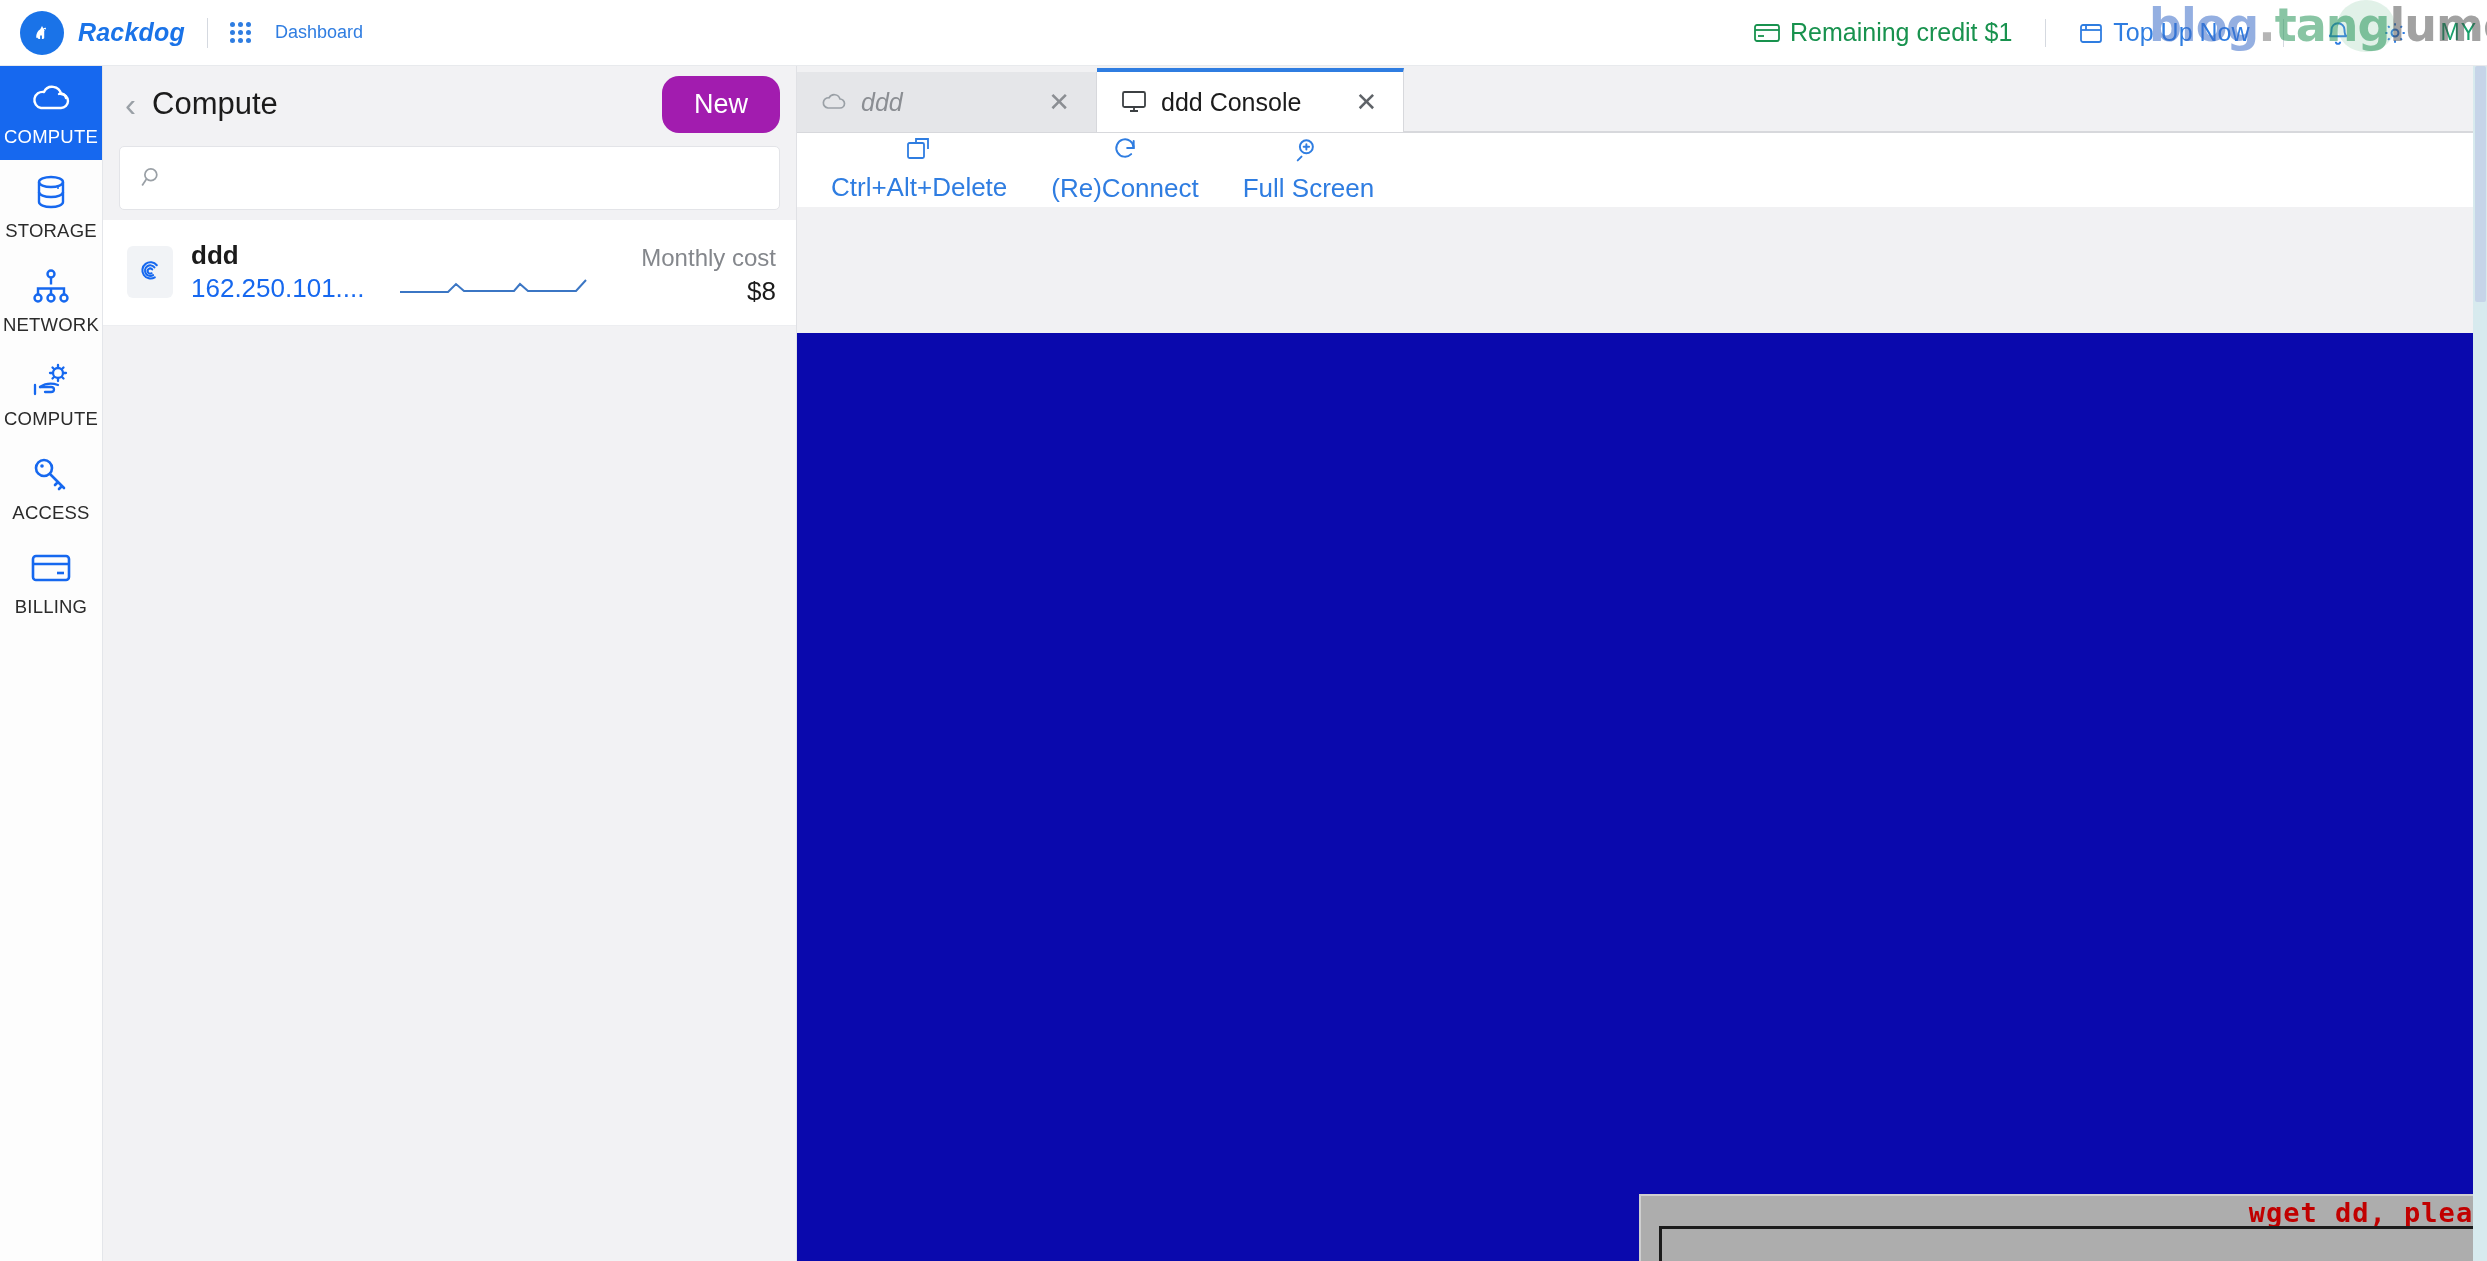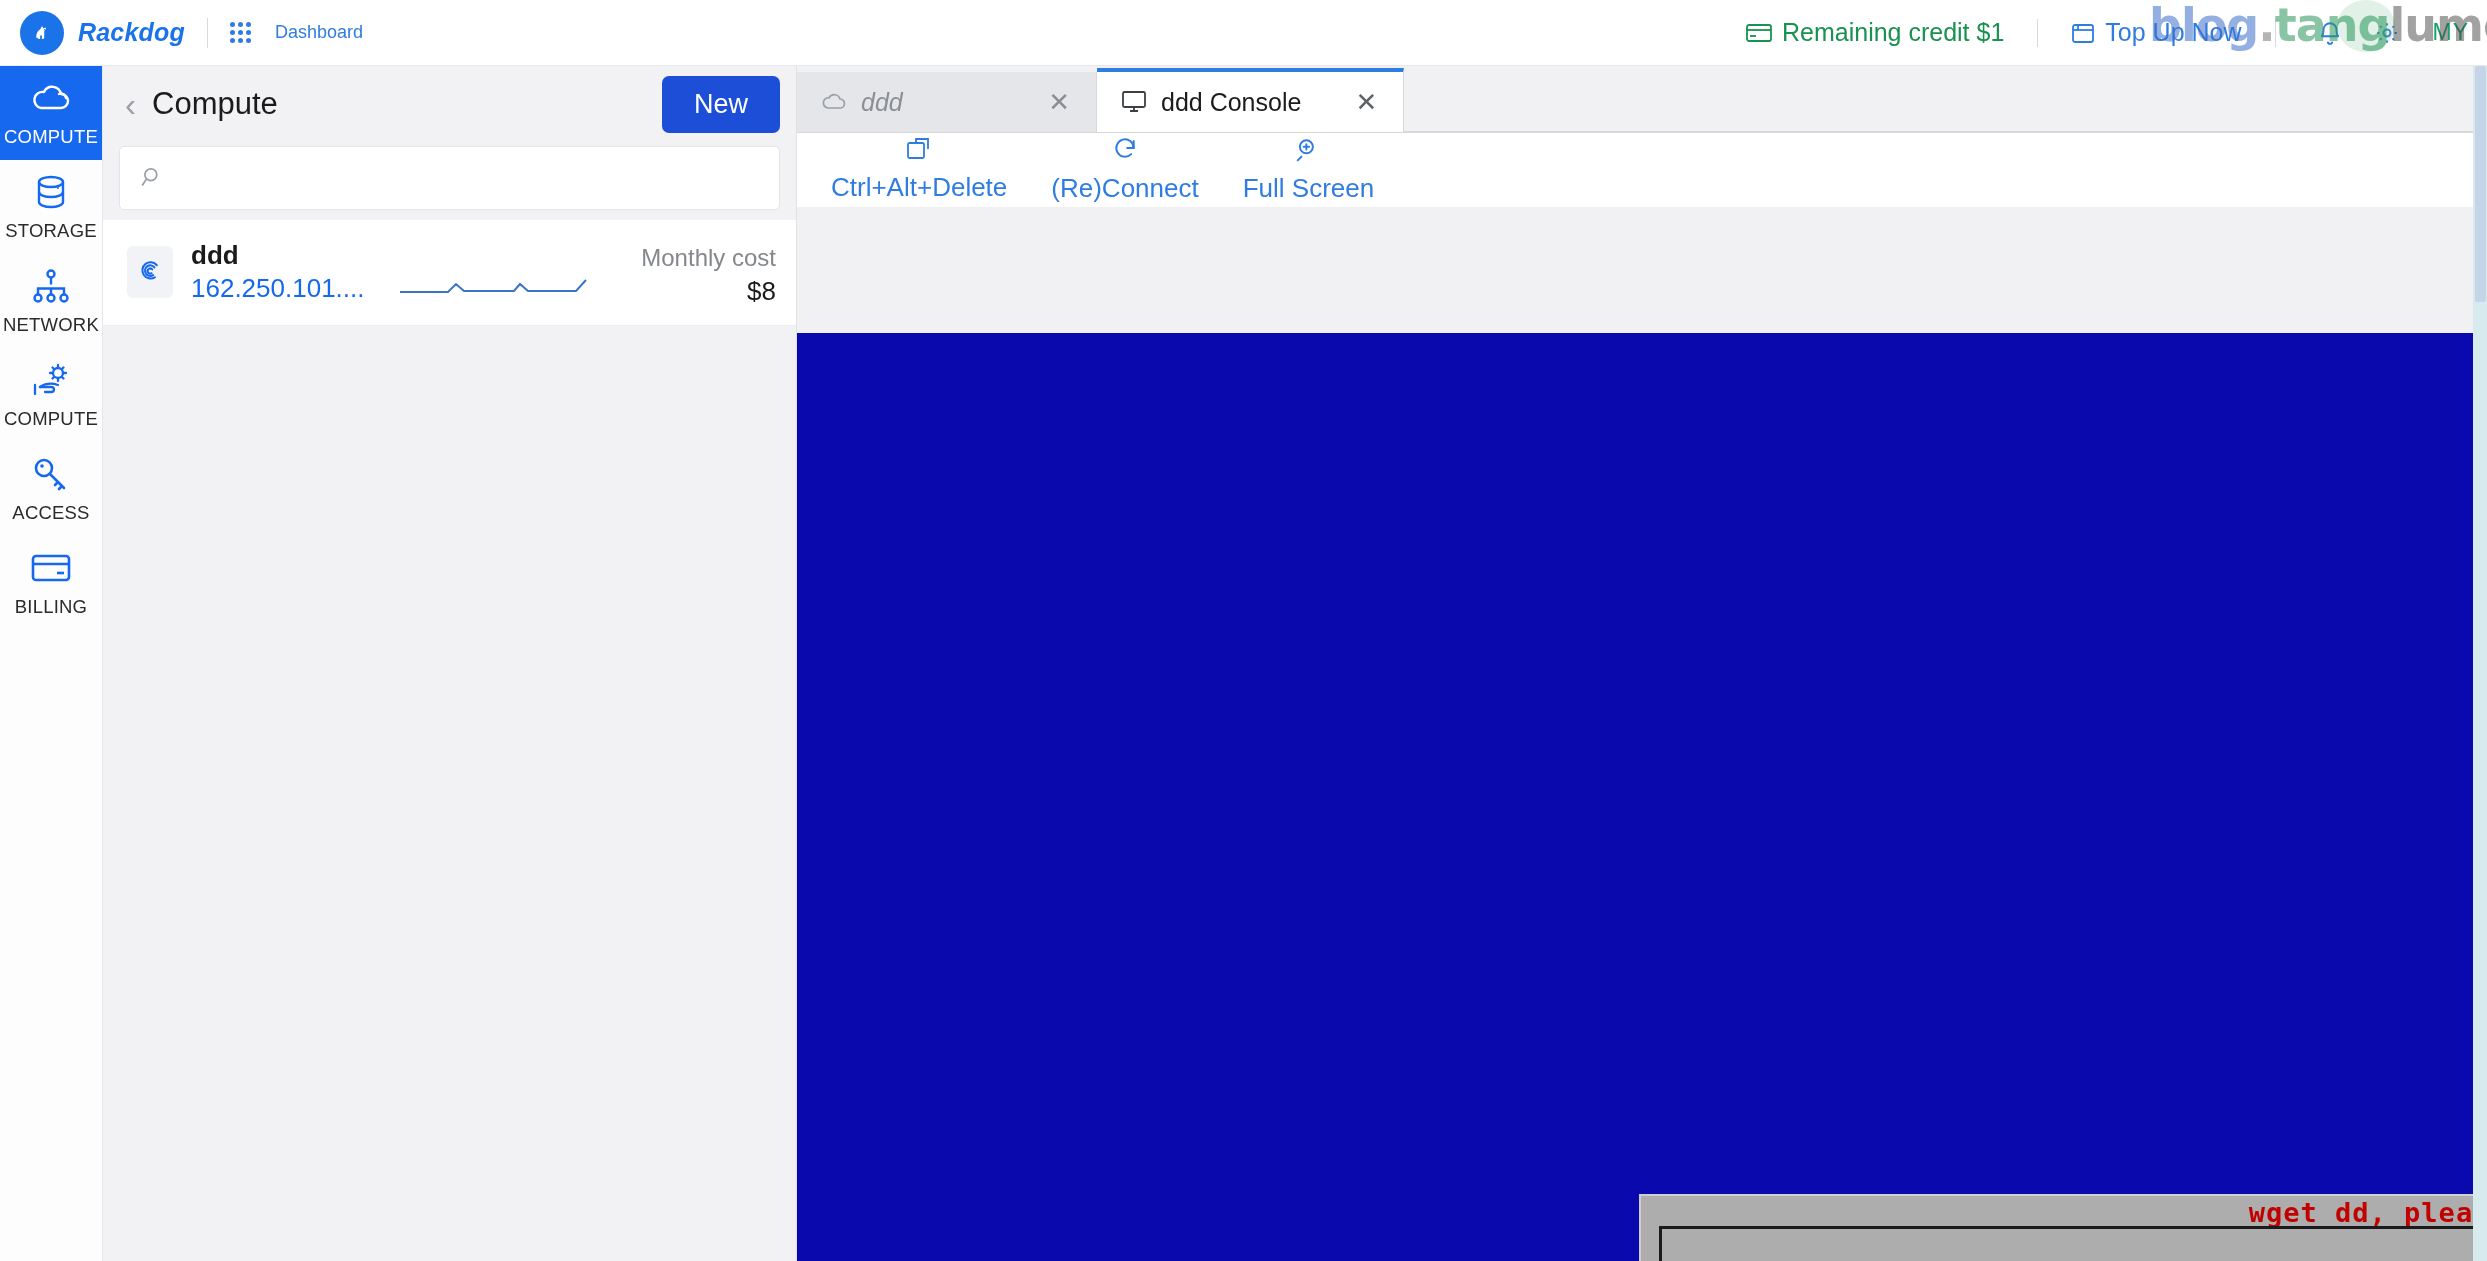--- a/index.html
+++ b/index.html
@@ -21,21 +21,21 @@
     width: 44px; height: 44px; border-radius: 50%;
     background: #1a73e8; display: flex; align-items: center; justify-content: center;
   }
   .brand-name { font-size: 25px; font-weight: bold; color: #1a73e8; letter-spacing: .2px; }
   .vsep { width: 1px; height: 30px; background: #d5d9e0; margin: 0 22px; }
   .nav-dash { display: flex; align-items: center; gap: 24px; color: #2f7de1; font-size: 18px; }
   .dots-grid { display: grid; grid-template-columns: repeat(3, 5px); grid-gap: 3px; }
   .dots-grid i { width: 5px; height: 5px; background: #2f7de1; border-radius: 50%; display: block; }
 
   .topbar-right {
-    margin-left: auto; display: flex; align-items: center; gap: 15px; padding-right: 8px;
+    margin-left: auto; display: flex; align-items: center; gap: 15px; 
     height: 100%;
   }
   .credit { display: flex; align-items: center; gap: 10px; color: #18924e; font-size: 25px; white-space: nowrap; }
   .topup { display: flex; align-items: center; gap: 10px; color: #2f7de1; font-size: 25px; white-space: nowrap; }
   .tsep { width: 1px; height: 28px; background: #d5d9e0; margin: 0 18px; }
   .icon-btn { display: flex; align-items: center; justify-content: center; width: 42px; height: 42px; }
   .my-label { color: #17a06a; font-size: 23px; letter-spacing: 1px; margin: 0 10px; }
 
   
   .watermark {
@@ -66,21 +66,21 @@
   .rail-item .ri-ico { width: 44px; height: 40px; display: flex; align-items: center; justify-content: center; }
   .rail-item svg { stroke: #1668ef; }
   .rail-item.active svg { stroke: #ffffff; }
 
   
   .panel { width: 694px; flex: 0 0 694px; background: #f2f2f4; border-right: 1px solid #e0e1e5; display: flex; flex-direction: column; }
   .panel-head { height: 76px; display: flex; align-items: center; padding: 0 16px 0 22px; }
   .back-chev { color: #9aa0a6; font-size: 33px; line-height: 1; margin-right: 16px; font-weight: 300; }
   .panel-title { font-size: 31px; color: #1b1b1b; }
   .new-btn {
-    margin-left: auto; background: #1d4ed8; color: #fff; border: none; border-radius: 7px;
+    margin-left: auto; background: #a21caf; color: #fff; border: none; border-radius: 17px;
     font-size: 27px; padding: 13px 32px; font-family: inherit; cursor: pointer;
   }
   .search-wrap { padding: 4px 16px 10px 16px; }
   .search-box {
     background: #fff; border: 1px solid #e3e4e8; border-radius: 5px; height: 64px;
     display: flex; align-items: center; padding: 0 20px; gap: 14px;
   }
   .search-box input {
     border: none; outline: none; font-size: 24px; font-family: inherit; flex: 1;
     color: #3c4043; background: transparent;

